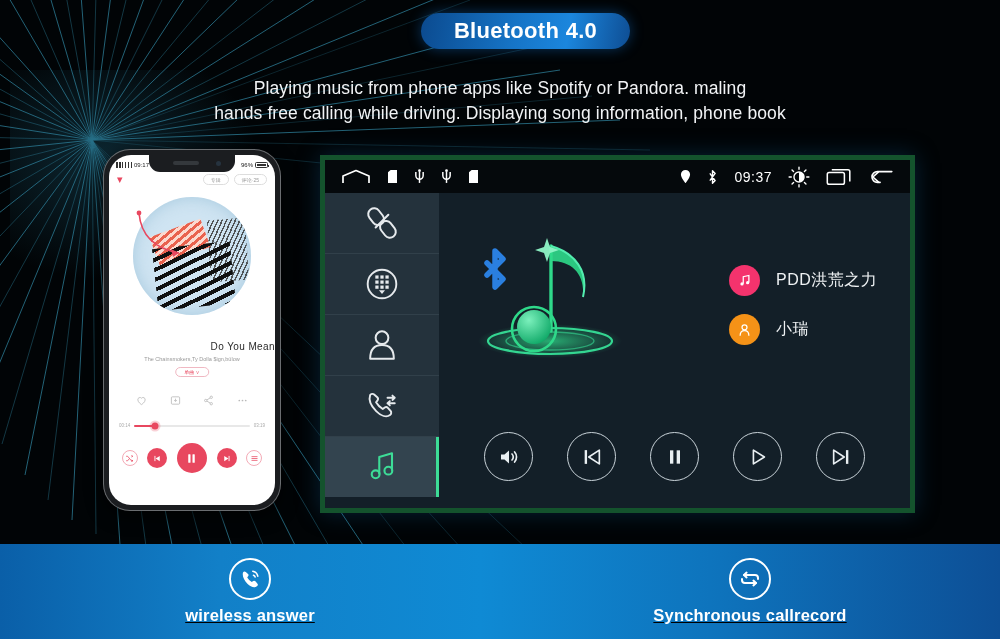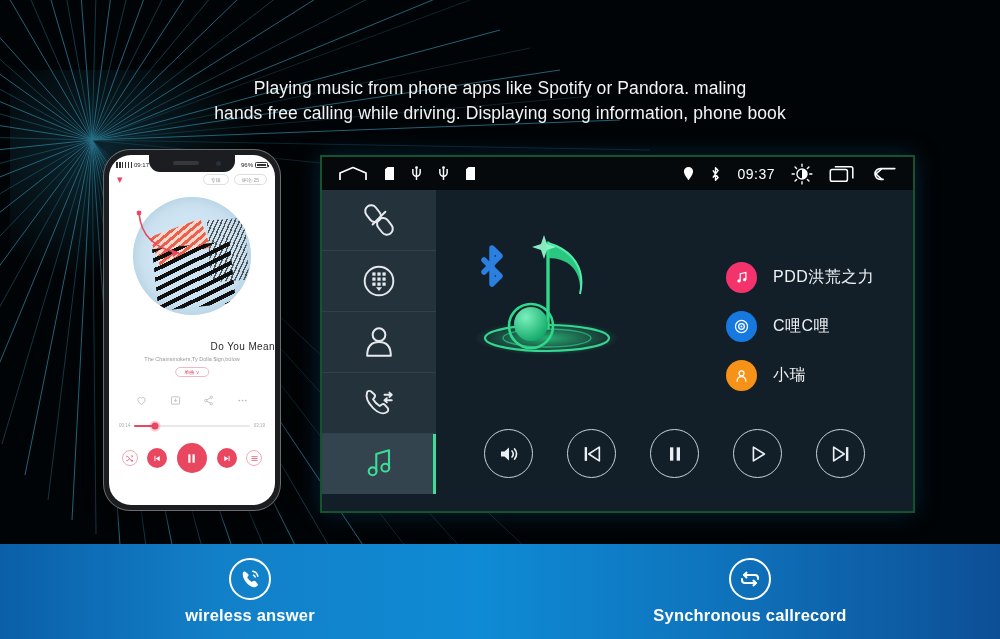--- a/index.html
+++ b/index.html
@@ -148,21 +148,21 @@
   .pc { border-radius: 50%; display:flex; align-items:center; justify-content:center; }
   .pc.sm { width: 16px; height: 16px; border: .8px solid #f3aab6; color: #e8475f; }
   .pc.md { width: 20px; height: 20px; background: #e8475f; color: #fff; }
   .pc.lg { width: 30px; height: 30px; background: #e8475f; color: #fff; }
 
   
   #headunit {
     position: absolute; left: 320px; top: 155px;
     width: 595px; height: 358px;
     background: #131f28;
-    border: 2px solid #14532d;
+    border: 5px solid #14532d;
     box-shadow: 0 0 22px rgba(20,90,140,.35);
   }
   #hu-status {
     position: relative; height: 33px; background: #05090c;
     display: flex; align-items: center; padding: 0 16px; color: #fff;
   }
   #hu-status .grp-left { display: flex; align-items: center; gap: 16px; }
   #hu-status .grp-right { margin-left: auto; display: flex; align-items: center; gap: 16px; }
   #hu-time { font-size: 14px; letter-spacing: .5px; }
   #hu-body { display: flex; height: 304px; }
@@ -191,20 +191,21 @@
   .hu-btn {
     width: 49px; height: 49px; border-radius: 50%;
     border: 1.5px solid #c8d2d8; display: flex; align-items: center; justify-content: center;
   }
 
   
   #featurebar {
     position: absolute; left: 0; bottom: 0; width: 1000px; height: 95px;
     background: linear-gradient(90deg,#0a5fa8 0%, #1280c8 22%, #0f8ad4 48%, #0e73bc 72%, #0d4f96 100%);
     display: flex;
+    text-decoration: underline;
   }
   .feature {
     flex: 1; display: flex; flex-direction: column; align-items: center;
     justify-content: center; gap: 6px; color: #fff;
   }
   .feature .circ {
     width: 42px; height: 42px; border-radius: 50%;
     border: 2px solid #fff; display: flex; align-items: center; justify-content: center;
   }
   .feature .lbl { font-size: 16.5px; font-weight: bold; letter-spacing: .2px; }
@@ -287,20 +288,23 @@
         <path d="M92 140 L650 150"></path>
           <path d="M92 140 L690 200"></path>
         <path d="M92 140 L430 578"></path>
           <path d="M92 140 L490 580"></path>
           <path d="M92 140 L560 580"></path>
       </g>
     </g>
   </svg>
   <div id="bg-glow"></div>
 
+  <div id="title-pill">
+    <span>Bluetooth 4.0</span>
+  </div>
 
   <div id="subtitle">
     <div>Playing music from phone apps like Spotify or Pandora. maling</div>
     <div>hands free calling while driving. Displaying  song information, phone book</div>
   </div>
 
   <div id="phone">
     <div id="phone-screen">
       <div id="phone-notch">
         <span class="spk"></span>
@@ -541,30 +545,20 @@
         <div id="songlist">
           <div class="song-row">
             <span class="song-badge" style="background:#f4336d">
               <svg width="15" height="15" viewBox="0 0 24 24">
                 <path d="M10 17V6l9-2v11" fill="none" stroke="#fff" stroke-width="2"></path>
                 <circle cx="8" cy="17.5" r="2.6" fill="#fff"></circle>
                   <circle cx="17" cy="15.5" r="2.6" fill="#fff"></circle>
               </svg>
             </span>
             <span class="song-name">PDD洪荒之力</span>
-          </div>
-          <div class="song-row">
-            <span class="song-badge" style="background:#1679e0">
-              <svg width="17" height="17" viewBox="0 0 24 24">
-                <circle cx="12" cy="12" r="8.5" fill="none" stroke="#fff" stroke-width="1.8"></circle>
-                <circle cx="12" cy="12" r="4" fill="none" stroke="#fff" stroke-width="1.8"></circle>
-                <circle cx="12" cy="12" r="1.4" fill="#fff"></circle>
-              </svg>
-            </span>
-            <span class="song-name">C哩C哩</span>
           </div>
           <div class="song-row">
             <span class="song-badge" style="background:#f59217">
               <svg width="15" height="16" viewBox="0 0 24 24">
                 <circle cx="12" cy="7.6" r="4" fill="none" stroke="#fff" stroke-width="2"></circle>
                 <path d="M5 21 C5 15.6 8 13 12 13 C16 13 19 15.6 19 21" fill="none" stroke="#fff" stroke-width="2"></path>
               </svg>
             </span>
             <span class="song-name">小瑞</span>
           </div>

